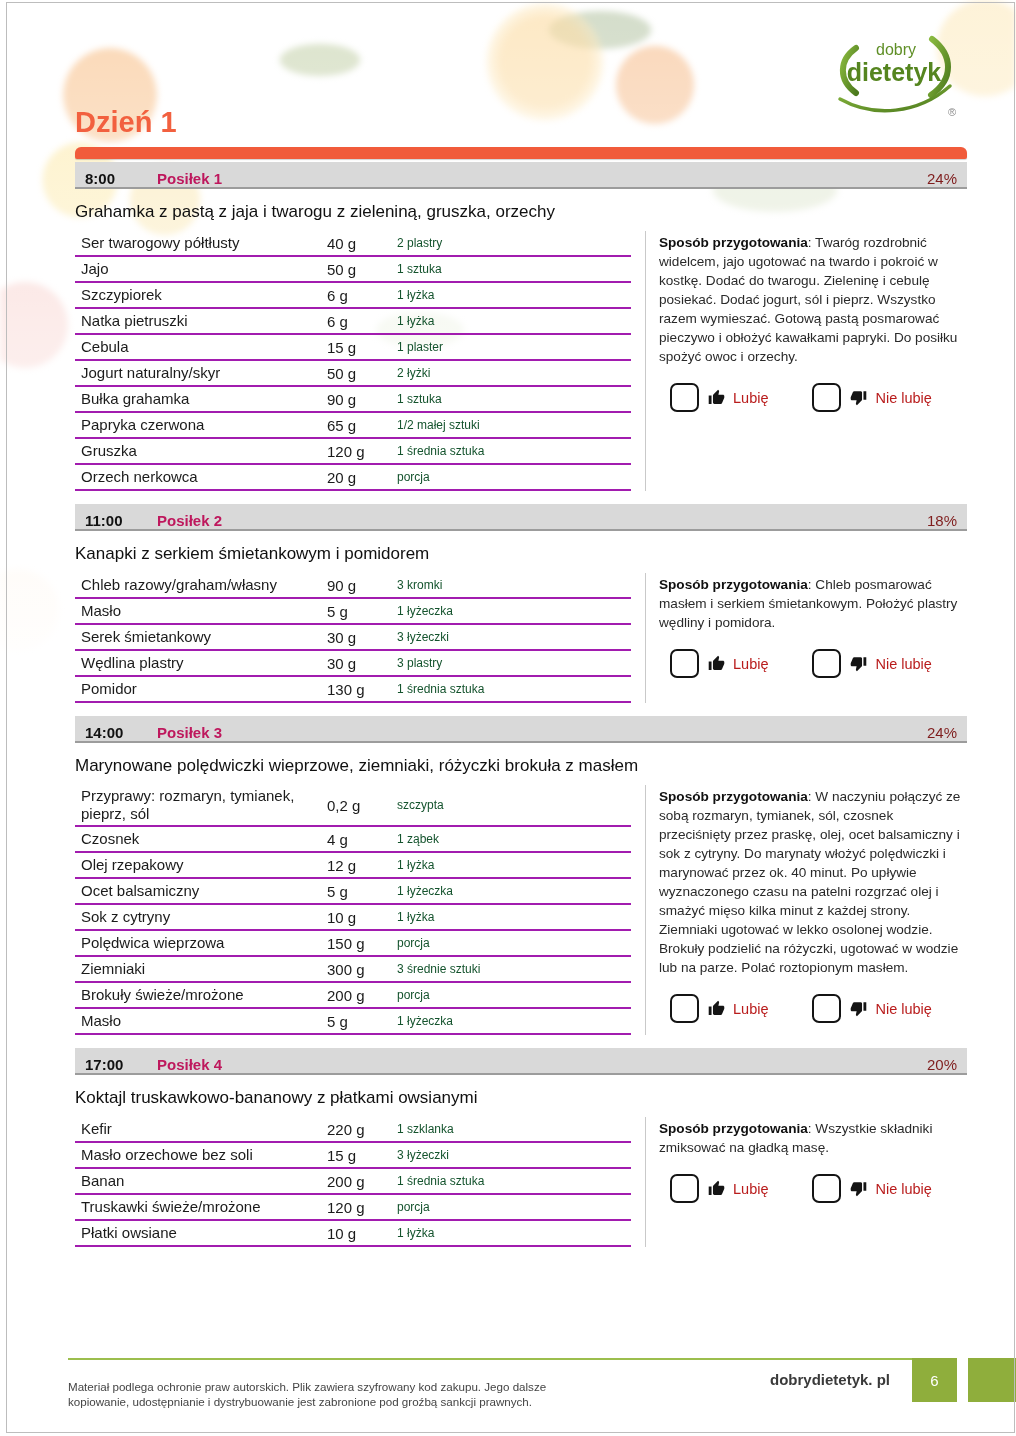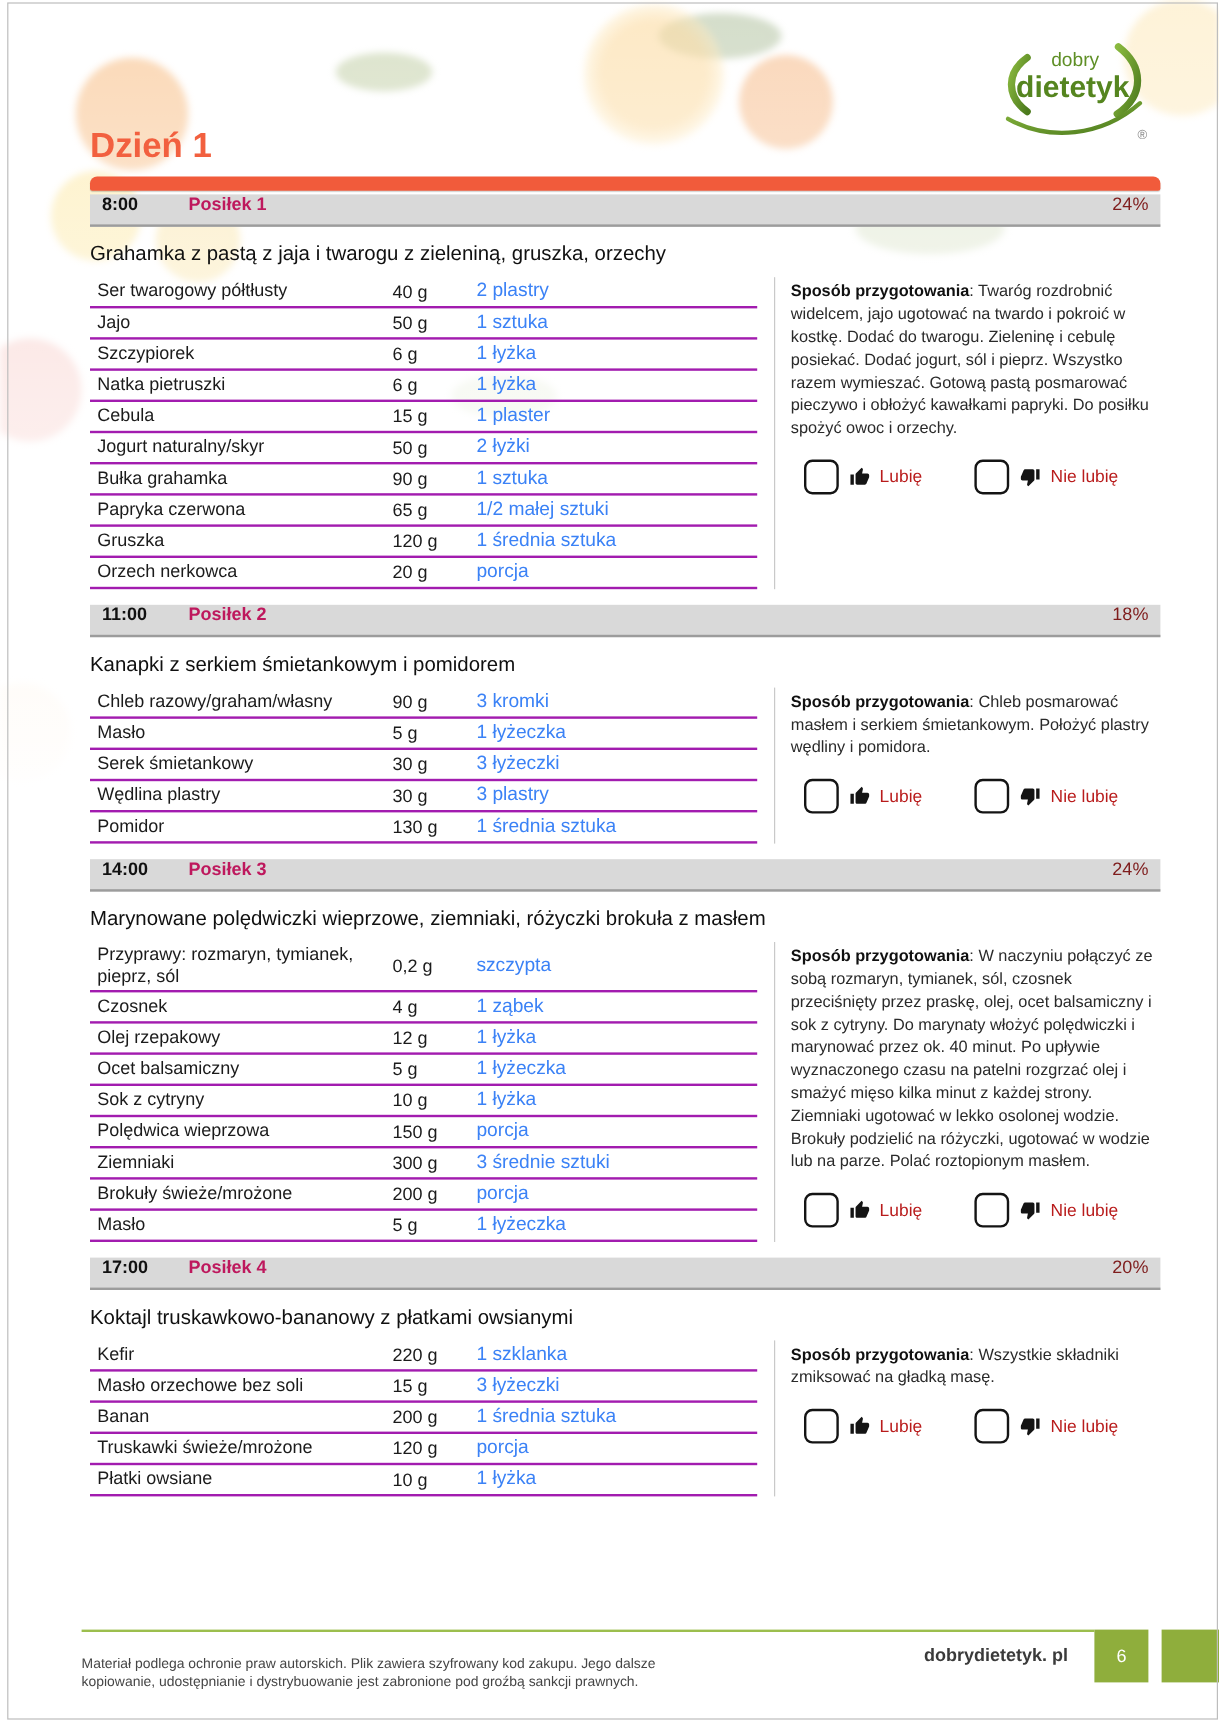--- a/index.html
+++ b/index.html
@@ -31,31 +31,31 @@
   }
   .bg-fade{position:absolute;top:0;left:0;width:1016px;height:720px;z-index:1;
     background:linear-gradient(180deg, rgba(255,255,255,.50) 0%, rgba(255,255,255,.78) 45%, #ffffff 95%);}
   .content{position:relative;z-index:2;padding:0 49px 0 75px;}
   
   .logo{position:absolute;top:26px;right:56px;z-index:3;}
   
   .page-title{margin:0;padding-top:104px;font-size:29px;line-height:36px;font-weight:bold;color:#F2603F;}
   .orange-bar{margin-top:7px;height:12px;background:#F15B3B;border-radius:6px 6px 2px 2px;box-shadow:0 1px 1px rgba(0,0,0,.18);}
   
-  .meal-header{margin-top:3px;display:flex;align-items:flex-start;height:25px;background:#D9D9D9;border-bottom:2px solid #9C9C9C;padding:0 10px;font-size:15px;}
+  .meal-header{margin-top:3px;display:flex;align-items:flex-end;height:25px;background:#D9D9D9;border-bottom:2px solid #9C9C9C;padding:0 10px;font-size:15px;}
   .meal-time{flex:0 0 72px;font-weight:bold;color:#111;}
   .meal-name{flex:1;font-weight:bold;color:#be185d;}
   .meal-percent{color:#7f1d1d;}
   .meal-title{font-size:17px;font-weight:normal;color:#101010;margin:13px 0 9px 0;}
   .meal-body{display:flex;align-items:stretch;margin-bottom:13px;}
   .ingredients{width:556px;}
   .ing-row{display:flex;align-items:center;border-bottom:2px solid #a21caf;min-height:24px;padding-left:6px;font-size:15px;justify-content:space-between;}
   .ing-name{flex:0 0 238px;padding:2px 8px 2px 0;line-height:18px;color:#1b1b1b;}
   .ing-amount{flex:0 0 70px;color:#1b1b1b;}
-  .ing-portion{flex:1;font-size:16px;color:#3b82f6;}
+  .ing-portion{flex:1;font-size:12px;color:#14532d;}
   .vdivider{width:1px;background:#c9c9c9;margin-left:14px;}
   .prep{flex:1;padding-left:13px;}
   .prep p{margin:2px 0 0 0;font-size:13.6px;line-height:19px;color:#2a2a2a;}
   .prep b{color:#101010;}
   .likes{display:flex;align-items:center;margin-top:17px;padding-left:11px;gap:44px;}
   .like-group{display:flex;align-items:center;}
   .checkbox{width:25px;height:25px;border:2.5px solid #141414;border-radius:7px;background:transparent;cursor:pointer;}
   .thumb{margin-left:9px;display:block;}
   .thumb svg{width:17px;height:17px;display:block;fill:#141414;}
   .like-label{margin-left:8px;font-size:14.5px;color:#b91c1c;}

